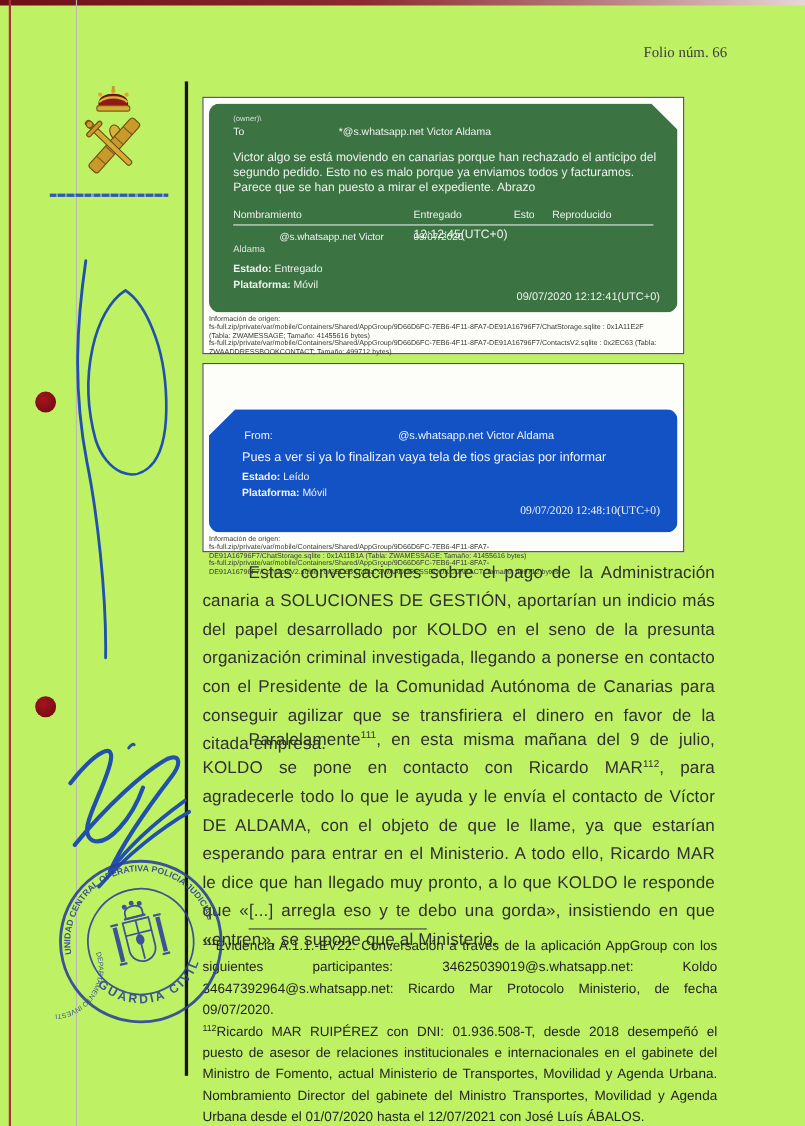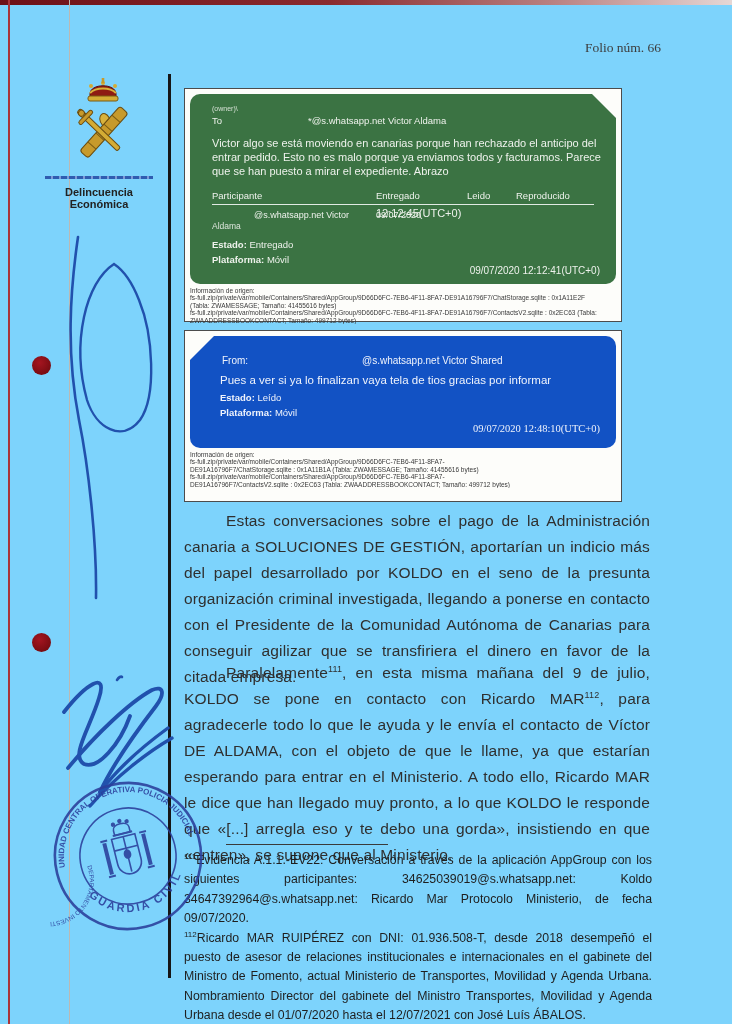--- a/index.html
+++ b/index.html
@@ -1,16 +1,16 @@
 <!DOCTYPE html>
 <html><head>
 <meta charset="utf-8">
 <style>
   html,body{margin:0;padding:0;background:#e9e7e3;}
-  .page{position:relative;width:732px;height:1024px;background:#7dd3fc;overflow:hidden;
+  .page{position:relative;width:732px;height:1024px;background:#bef264;overflow:hidden;
         font-family:"Liberation Sans",sans-serif;}
   .abs{position:absolute;}
 
   
   .top-edge{left:0;top:0;width:732px;height:5px;
     background:linear-gradient(90deg,#6d1016 0%,#8a2a2e 45%,#b87f7f 75%,#e6d7d5 100%);}
   .left-red-line{left:8px;top:0;width:2px;height:1024px;background:#a8343a;}
   .gray-fold-line{left:69px;top:0;width:1px;height:1024px;background:#bcb8b2;}
   .black-rule{left:168px;top:74px;width:3px;height:904px;background:#161616;}
   .hole{width:19px;height:19px;border-radius:50%;
@@ -24,21 +24,21 @@
   .unit-label{left:36px;top:186px;width:126px;text-align:center;
     font-size:11px;font-weight:600;color:#222;}
 
   
   .chat-box{left:184px;width:438px;background:#fdfdfa;border:1px solid #4c4c4c;
     box-sizing:border-box;padding:5px;}
   .panel{position:relative;border-radius:10px;color:#eef2ec;}
   .panel-green{height:190px;background:#3b7343;
     clip-path:polygon(0 0,calc(100% - 24px) 0,100% 24px,100% 100%,0 100%);}
   .panel-blue{height:112px;background:#1252c4;color:#eff3fc;
-    clip-path:polygon(24px 0,100% 0,100% 100%,0 100%,0 24px);}
+    clip-path:polygon(24px 0,100% 0,100% 100%,0 100%,0 24px);margin-top:36px;}
   .fold-tr{position:absolute;top:0;right:0;width:25px;height:25px;
     background:linear-gradient(225deg,#27532f 0%,rgba(0,0,0,0) 45%);}
   .fold-tl{position:absolute;top:0;left:0;width:25px;height:25px;
     background:linear-gradient(135deg,#0d3f9a 0%,rgba(0,0,0,0) 45%);}
   .p-abs{position:absolute;}
   .lbl{font-weight:bold;}
   .origin{margin-top:3px;font-size:6.5px;line-height:7.4px;color:#393939;
     white-space:nowrap;overflow:hidden;}
   .tbl-underline{position:absolute;height:1px;background:rgba(255,255,255,.85);}
 
@@ -94,34 +94,33 @@
       <path d="M 27,15 C 33,9 47,9 53,15" fill="none" stroke="#d8b23c" stroke-width="2"></path>
       <rect x="25" y="18" width="30" height="5" rx="2" fill="#d4ac34" stroke="#7a5b12" stroke-width="1"></rect>
       <circle cx="28" cy="8" r="2" fill="#d4ac34"></circle>
       <circle cx="40" cy="5" r="2" fill="#d4ac34"></circle>
       <circle cx="52" cy="8" r="2" fill="#d4ac34"></circle>
       <rect x="38.7" y="0" width="2.6" height="5" fill="#c79a2b"></rect>
     </g>
   </svg>
 
   <div class="abs unit-divider"></div>
-  <div class="abs unit-label">Delincuencia Económica</div>
 
   <div class="abs chat-box" style="top:88px;height:234px;">
     <div class="panel panel-green">
       <div class="fold-tr"></div>
       <div class="p-abs" style="left:22px;top:11px;font-size:7px;opacity:.85;">(owner)\</div>
       <div class="p-abs" style="left:22px;top:21px;font-size:9.5px;">To</div>
       <div class="p-abs" style="left:118px;top:21px;font-size:9.5px;">*@s.whatsapp.net Victor Aldama</div>
-      <div class="p-abs" style="left:22px;top:42px;width:392px;font-size:11px;line-height:14px;">Victor algo se está moviendo en canarias porque han rechazado el anticipo del entrar pedido. Esto no es malo porque ya enviamos todos y facturamos. Parece que se han puesto a mirar el expediente. Abrazo</div>
-
-      <div class="p-abs" style="left:22px;top:96px;font-size:9.5px;">Participante</div>
+      <div class="p-abs" style="left:22px;top:42px;width:392px;font-size:11px;line-height:14px;">Victor algo se está moviendo en canarias porque han rechazado el anticipo del segundo pedido. Esto no es malo porque ya enviamos todos y facturamos. Parece que se han puesto a mirar el expediente. Abrazo</div>
+
+      <div class="p-abs" style="left:22px;top:96px;font-size:9.5px;">Nombramiento</div>
       <div class="p-abs" style="left:186px;top:96px;font-size:9.5px;">Entregado</div>
-      <div class="p-abs" style="left:277px;top:96px;font-size:9.5px;">Leido</div>
-      <div class="p-abs" style="left:326px;top:96px;font-size:9.5px;">Reproducido</div>
+      <div class="p-abs" style="left:277px;top:96px;font-size:9.5px;">Esto</div>
+      <div class="p-abs" style="left:312px;top:96px;font-size:9.5px;">Reproducido</div>
       <div class="tbl-underline" style="left:22px;top:110px;width:382px;"></div>
 
       <div class="p-abs" style="left:64px;top:116px;font-size:9px;">@s.whatsapp.net Victor</div>
       <div class="p-abs" style="left:22px;top:127px;font-size:8.5px;opacity:.9;">Aldama</div>
       <div class="p-abs" style="left:186px;top:116px;font-size:9px;text-align:right;">09/07/2020</div>
       <div class="p-abs" style="left:186px;top:113px;font-size:11px;text-align:center;">12:12:45(UTC+0)</div>
 
       <div class="p-abs" style="left:22px;top:145px;font-size:9.5px;"><span class="lbl">Estado:</span> <span>Entregado</span></div>
       <div class="p-abs" style="left:22px;top:160px;font-size:9.5px;"><span class="lbl">Plataforma:</span> <span>Móvil</span></div>
       <div class="p-abs" style="right:16px;top:171px;font-size:10px;">09/07/2020 12:12:41(UTC+0)</div>
@@ -132,21 +131,21 @@
       <div>(Tabla: ZWAMESSAGE; Tamaño: 41455616 bytes)</div>
       <div>fs-full.zip/private/var/mobile/Containers/Shared/AppGroup/9D66D6FC-7EB6-4F11-8FA7-DE91A16796F7/ContactsV2.sqlite : 0x2EC63 (Tabla:</div>
       <div>ZWAADDRESSBOOKCONTACT; Tamaño: 499712 bytes)</div>
     </div>
   </div>
 
   <div class="abs chat-box" style="top:330px;height:172px;">
     <div class="panel panel-blue">
       <div class="fold-tl"></div>
       <div class="p-abs" style="left:32px;top:19px;font-size:10px;">From:</div>
-      <div class="p-abs" style="left:172px;top:19px;font-size:10px;">@s.whatsapp.net Victor Shared</div>
+      <div class="p-abs" style="left:172px;top:19px;font-size:10px;">@s.whatsapp.net Victor Aldama</div>
       <div class="p-abs" style="left:30px;top:38px;width:380px;font-size:11.5px;">Pues a ver si ya lo finalizan vaya tela de tios gracias por informar</div>
       <div class="p-abs" style="left:30px;top:56px;font-size:9.5px;"><span class="lbl">Estado:</span> <span>Leído</span></div>
       <div class="p-abs" style="left:30px;top:71px;font-size:9.5px;"><span class="lbl">Plataforma:</span> <span>Móvil</span></div>
       <div class="p-abs" style="right:16px;top:87px;font-size:10.5px;font-family:Liberation Serif, serif;">09/07/2020 12:48:10(UTC+0)</div>
     </div>
     <div class="origin">
       <div>Información de origen:</div>
       <div>fs-full.zip/private/var/mobile/Containers/Shared/AppGroup/9D66D6FC-7EB6-4F11-8FA7-</div>
       <div>DE91A16796F7/ChatStorage.sqlite : 0x1A11B1A (Tabla: ZWAMESSAGE; Tamaño: 41455616 bytes)</div>
       <div>fs-full.zip/private/var/mobile/Containers/Shared/AppGroup/9D66D6FC-7EB6-4F11-8FA7-</div>

